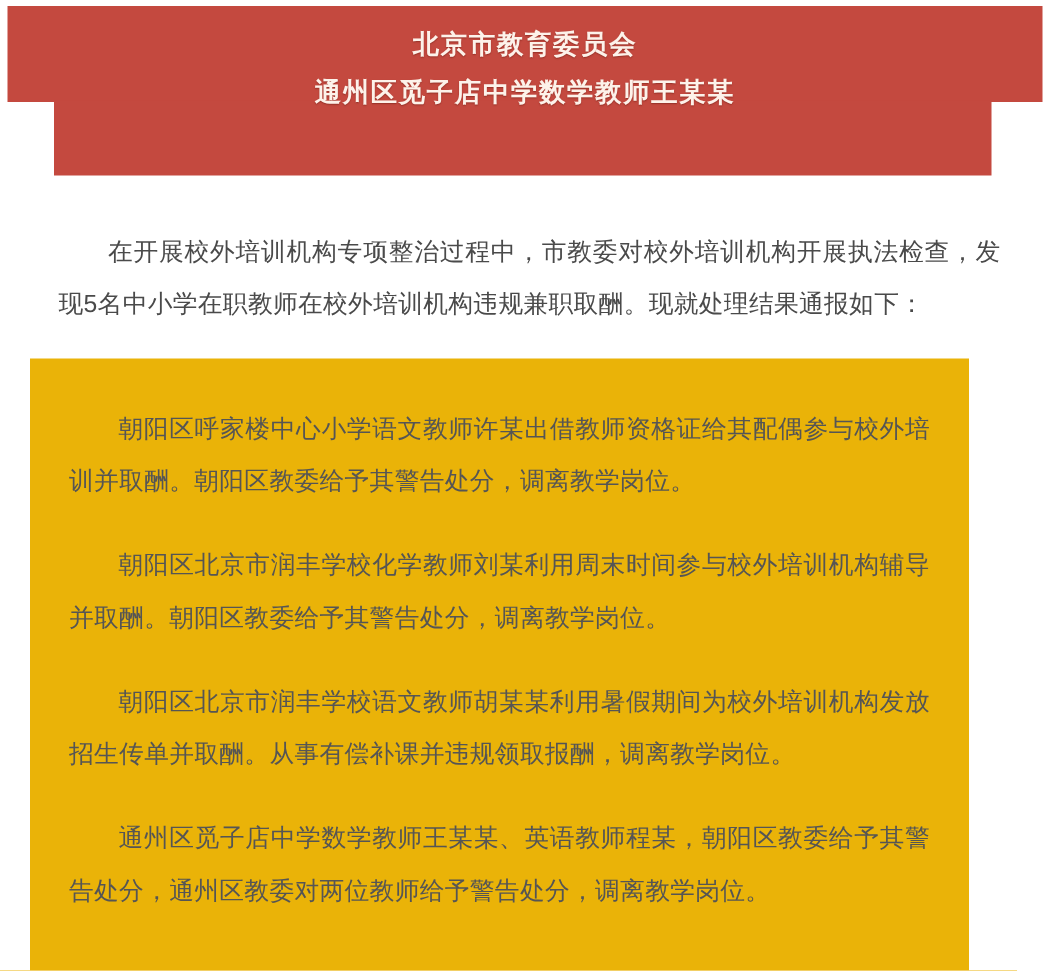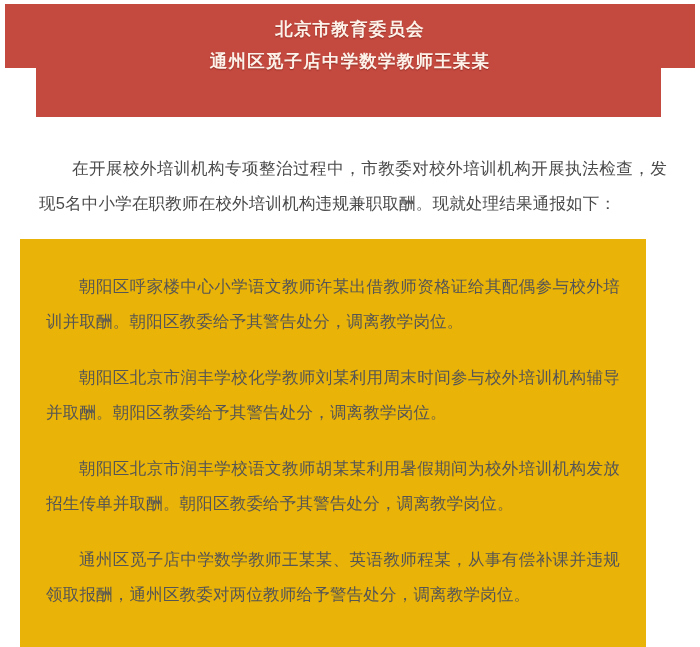--- a/index.html
+++ b/index.html
@@ -137,15 +137,15 @@
   </div>
 </div>
 
 <div class="lead">
   <p>在开展校外培训机构专项整治过程中，市教委对校外培训机构开展执法检查，发现5名中小学在职教师在校外培训机构违规兼职取酬。现就处理结果通报如下：</p>
 </div>
 
 <div class="case-panel">
   <p>朝阳区呼家楼中心小学语文教师许某出借教师资格证给其配偶参与校外培训并取酬。朝阳区教委给予其警告处分，调离教学岗位。</p>
   <p>朝阳区北京市润丰学校化学教师刘某利用周末时间参与校外培训机构辅导并取酬。朝阳区教委给予其警告处分，调离教学岗位。</p>
-  <p>朝阳区北京市润丰学校语文教师胡某某利用暑假期间为校外培训机构发放招生传单并取酬。朝阳区教委给予其警告处分，调离教学岗位。</p>
-  <p>通州区觅子店中学数学教师王某某、英语教师程某，从事有偿补课并违规领取报酬，通州区教委对两位教师给予警告处分，调离教学岗位。</p>
+  <p>朝阳区北京市润丰学校语文教师胡某某利用暑假期间为校外培训机构发放招生传单并取酬。从事有偿补课并违规领取报酬，调离教学岗位。</p>
+  <p>通州区觅子店中学数学教师王某某、英语教师程某，朝阳区教委给予其警告处分，通州区教委对两位教师给予警告处分，调离教学岗位。</p>
 </div>
 
 </body></html>

